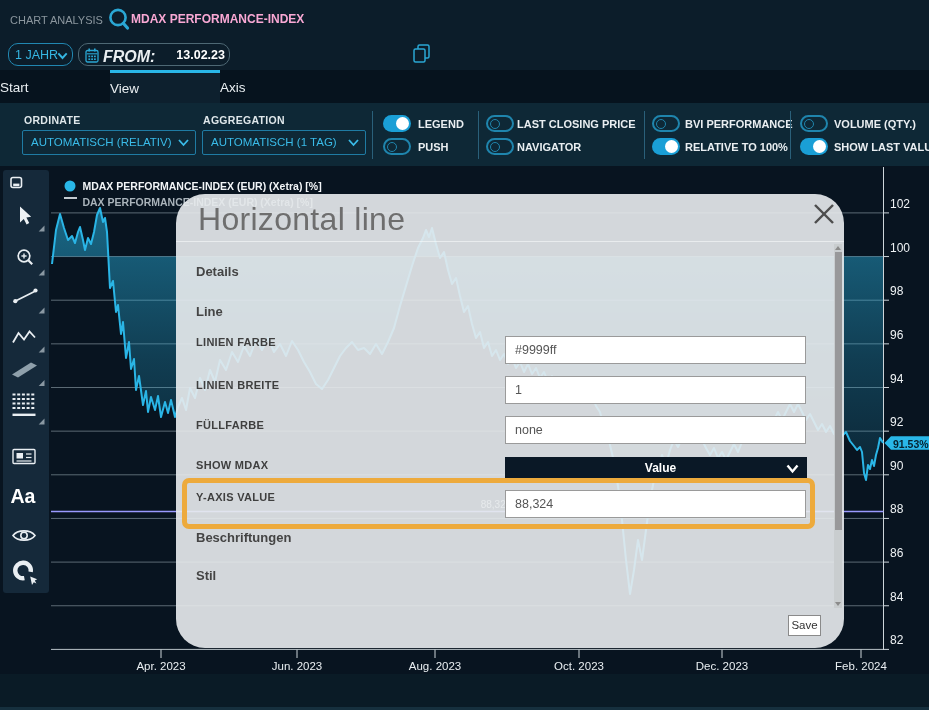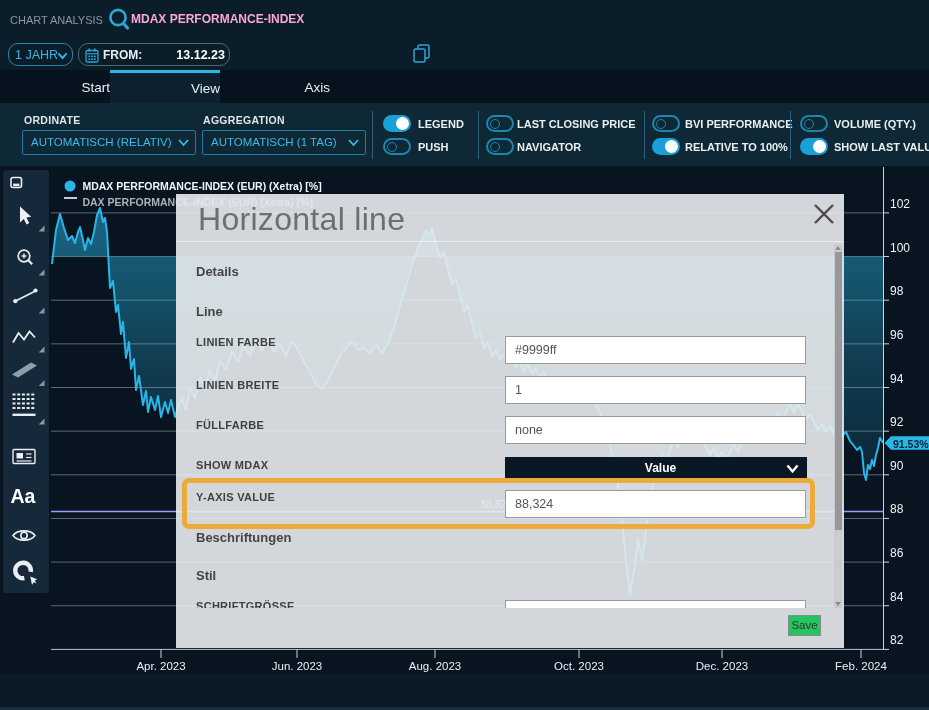--- a/index.html
+++ b/index.html
@@ -7,54 +7,54 @@
 #stage { position:relative; width:929px; height:710px; overflow:hidden; }
 .abs { position:absolute; }
 
 #topbar { left:0; top:0; width:929px; height:70px; background:#0c1d2a; }
 #brand { left:10px; top:14px; font-size:11px; font-weight:normal; letter-spacing:0; color:#8b969e; }
 #title { left:131px; top:11.5px; font-size:12px; font-weight:bold; letter-spacing:0; color:#f9a8d4; }
 .inbox { position:absolute; border:1px solid #4e6874; border-radius:10px; height:23px; top:43px; }
 #rangebox { left:8px; width:65px; border:1px solid #2187b1; color:#35b6e2; font-size:13px; }
 #frombox { left:78px; width:152px; }
 #tobox { left:235px; width:170px; }
-.dlabel { position:absolute; top:4px; font-weight:bold; font-size:12px; color:#e9eef1; }
+.dlabel { position:absolute; top:4px; font-style:italic; font-weight:bold; font-size:16px; color:#e9eef1; }
 .dval { position:absolute; top:3.5px; right:4px; font-weight:bold; font-size:12.5px; color:#fff; }
 
 #tabbar { left:0; top:70px; width:929px; height:33px; background:#06131e; }
 #tabactive { left:110px; top:0px; width:110px; height:33px; background:#0d202e; border-top:3px solid #29b7e8; }
-.tab { position:absolute; top:9.5px; width:110px; text-align:right; font-size:13.5px; color:#e9eef1; }
+.tab { position:absolute; top:9.5px; width:110px; text-align:left; font-size:13.5px; color:#e9eef1; }
 
 #toolrow { left:0; top:103px; width:929px; height:63px; background:#0e2836; }
 .tlabel { position:absolute; top:11px; font-size:10.5px; font-weight:bold; letter-spacing:.3px; color:#dfe7ea; }
 .tselect { position:absolute; top:27px; height:25px; border:1px solid #1f7ba3; border-radius:2px; color:#3abbe8; font-size:11.5px; line-height:23px; padding-left:8px; }
 .tdiv { position:absolute; top:8px; height:48px; width:1px; background:#2a607a; }
 .toggle-label { position:absolute; font-size:11px; font-weight:bold; color:#e9eef1; white-space:nowrap; }
 .pill { position:absolute; width:28px; height:17px; border-radius:9px; }
 .pill.on { background:#1a9fd6; }
 .pill.on i { position:absolute; right:2px; top:2px; width:13px; height:13px; border-radius:50%; background:#fff; }
 .pill.off { border:2px solid #1f85ad; }
 .pill.off i { position:absolute; left:1.5px; top:1.5px; width:10px; height:10px; border-radius:50%; border:1.5px solid #1f85ad; }
 
 #chartbg { left:0; top:166px; width:929px; height:508px; background:#081420; }
 #iconbar { left:3px; top:170px; width:46px; height:423px; background:#15293a; border-radius:3px; }
 #legend { left:64px; top:176px; }
 .leg1 { font-size:10.5px; font-weight:bold; color:#f2f5f7; letter-spacing:0; }
 .leg2 { font-size:10.5px; font-weight:bold; color:#aab4bb; letter-spacing:0; }
 #footer { left:0; top:674px; width:929px; height:36px; background:#0a1b26; }
 #footedge { left:0; top:707px; width:929px; height:3px; background:#16303e; }
 
-#modal { left:176px; top:194px; width:668px; height:454px; background:rgba(232,235,237,0.91); }
+#modal { left:176px; top:194px; width:668px; height:454px; background:rgba(232,235,237,0.91);border-radius:29px; }
 #mtitle { left:22px; top:7px; font-size:32px; letter-spacing:.3px; color:#6e6e6e; letter-spacing:.3px; }
 .msec { position:absolute; left:20px; font-size:13px; font-weight:bold; color:#444; }
 .mlabel { position:absolute; left:20px; font-size:11px; font-weight:bold; letter-spacing:.3px; color:#3f3f3f; }
 .minput { position:absolute; left:329px; width:301px; height:28px; background:#fff; border:1px solid #9a9a9a; font-size:12.5px; color:#555; line-height:26px; padding-left:9px; }
 #mselect { position:absolute; left:329px; top:263px; width:302px; height:23px; background:#0a1826; color:#fff; font-size:12px; font-weight:bold; line-height:23px; padding-left:9px;text-align:center; }
 #hilite { position:absolute; left:6px; top:284px; width:633px; height:51px; border:5px solid #edaa3c; border-radius:7px; }
-#msave { position:absolute; left:612px; top:421px; width:33px; height:21px; background:#22c55e; border:1px solid #8a8a8a; font-size:11.5px; color:#333; text-align:center; line-height:19px; }
+#msave { position:absolute; left:612px; top:421px; width:33px; height:21px; background:#ffffff; border:1px solid #8a8a8a; font-size:11.5px; color:#333; text-align:center; line-height:19px; }
 #mscroll { position:absolute; left:658px; top:50px; width:8px; height:364px; background:#c9cdcf; }
 #mthumb { position:absolute; left:0.5px; top:8px; width:7px; height:278px; background:#98989a; }
 #mclip { position:absolute; left:0; top:50px; width:656px; height:364px; overflow:hidden; }
 </style>
 </head>
 <body>
 <div id="stage">
 
   <div id="topbar" class="abs"></div>
   <div id="brand" class="abs">CHART ANALYSIS</div>
@@ -79,21 +79,21 @@
       <g fill="#2aa7d4">
         <rect x="3.4" y="7.6" width="1.8" height="1.6"></rect>
           <rect x="6.2" y="7.6" width="1.8" height="1.6"></rect>
           <rect x="9" y="7.6" width="1.8" height="1.6"></rect>
         <rect x="3.4" y="10.4" width="1.8" height="1.6"></rect>
           <rect x="6.2" y="10.4" width="1.8" height="1.6"></rect>
           <rect x="9" y="10.4" width="1.8" height="1.6"></rect>
       </g>
     </svg>
     <span class="dlabel" style="left:24px">FROM:</span>
-      <span class="dval">13.12.23</span>
+      <span class="dval">13.02.23</span>
   </div>
   <svg class="abs" style="left:412px;top:44px" width="20" height="20" viewBox="0 0 20 20">
     <rect x="6" y="1" width="11" height="13" rx="1.5" fill="none" stroke="#2aa7d4" stroke-width="1.5"></rect>
     <rect x="2" y="5" width="11" height="13" rx="1.5" fill="#0c1d2a" stroke="#2aa7d4" stroke-width="1.5"></rect>
   </svg>
 
   <div id="tabbar" class="abs">
     <div id="tabactive" class="abs"></div>
     <div class="tab" style="left:0">Start</div>
     <div class="tab" style="left:110px;top:10.5px">View</div>
@@ -265,24 +265,20 @@
         </svg> <span class="leg2">DAX PERFORMANCE-INDEX (EUR) (Xetra) [%]</span></div>
   </div>
 
   <div id="modal" class="abs">
     <div id="mtitle" class="abs">Horizontal line</div>
     <div class="abs" style="left:0;top:47px;width:668px;height:1px;background:rgba(252,253,254,0.55)"></div>
     <svg class="abs" style="left:637px;top:9px" width="22" height="22" viewBox="0 0 22 22">
       <line x1="2" y1="2" x2="20" y2="20" stroke="#4d4d4d" stroke-width="2.4"></line>
       <line x1="20" y1="2" x2="2" y2="20" stroke="#4d4d4d" stroke-width="2.4"></line>
     </svg>
-    <div id="mclip">
-      <div class="mlabel" style="top:356px">SCHRIFTGRÖSSE</div>
-      <div class="minput" style="top:356px"></div>
-    </div>
     <div class="msec" style="top:70px;">Details</div>
     <div class="msec" style="top:110px;">Line</div>
     <div class="mlabel" style="top:142px">LINIEN FARBE</div>
     <div class="minput" style="top:142px">#9999ff</div>
     <div class="mlabel" style="top:185px">LINIEN BREITE</div>
     <div class="minput" style="top:182px">1</div>
     <div class="mlabel" style="top:225px">FÜLLFARBE</div>
     <div class="minput" style="top:222px">none</div>
     <div class="mlabel" style="top:265px">SHOW MDAX</div>
     <div id="mselect">Value

